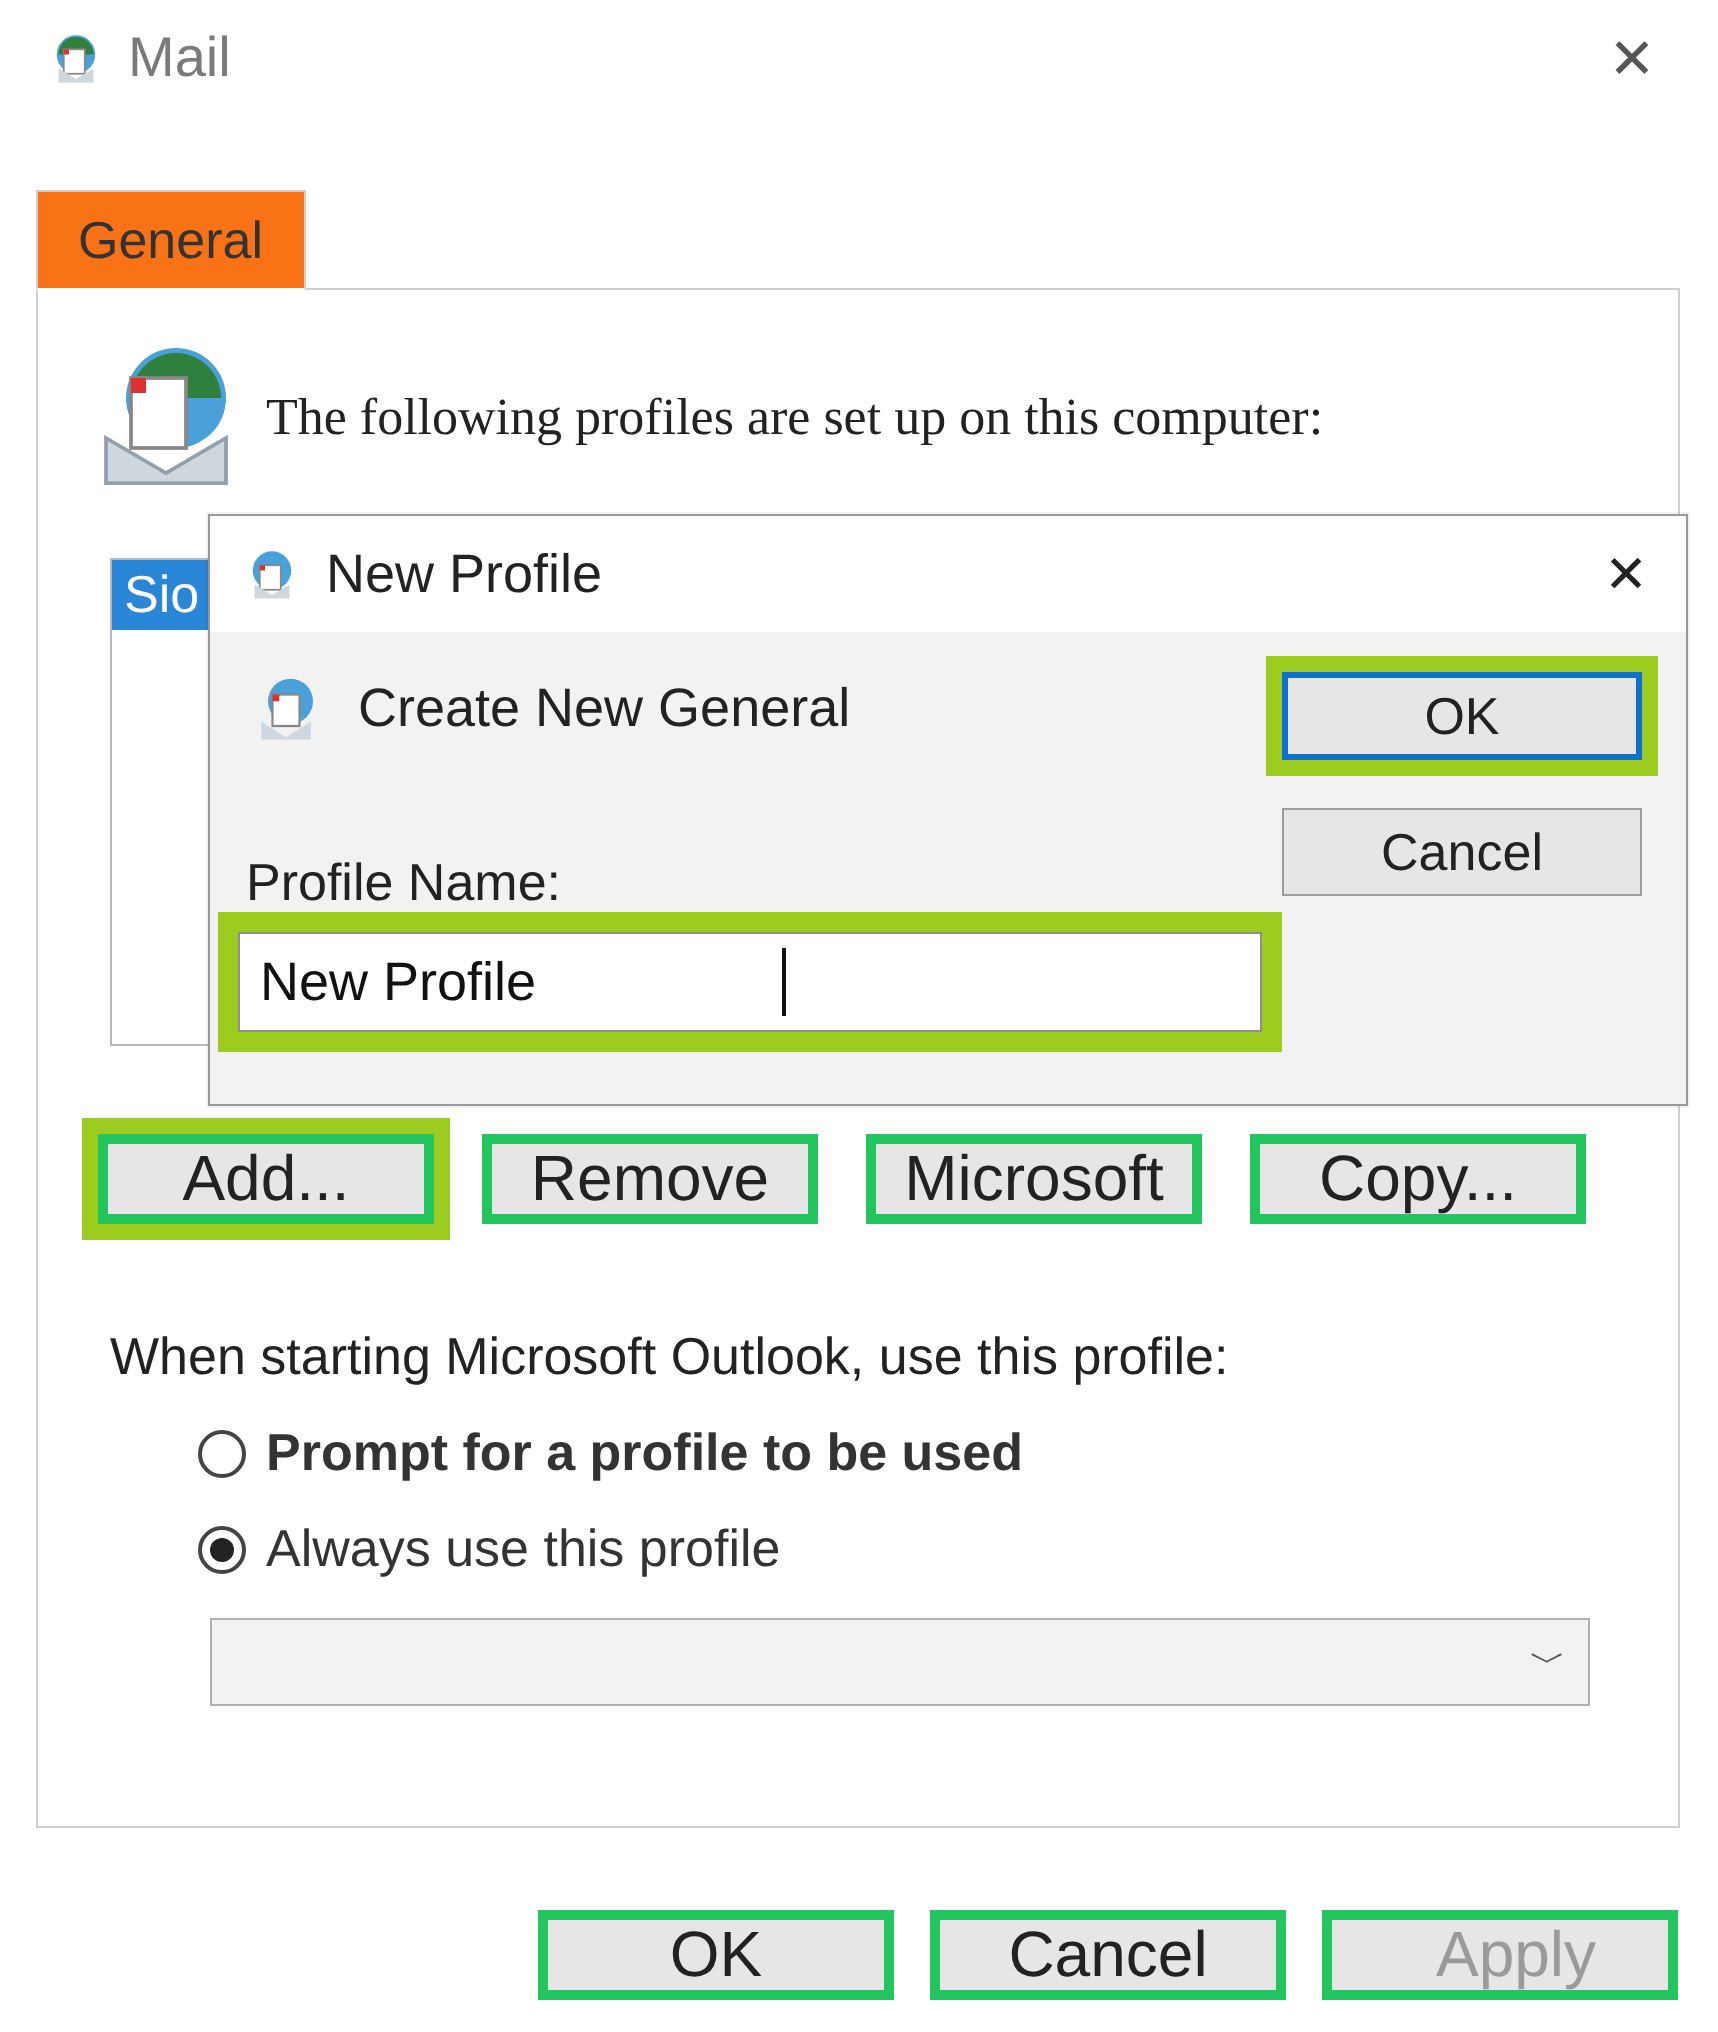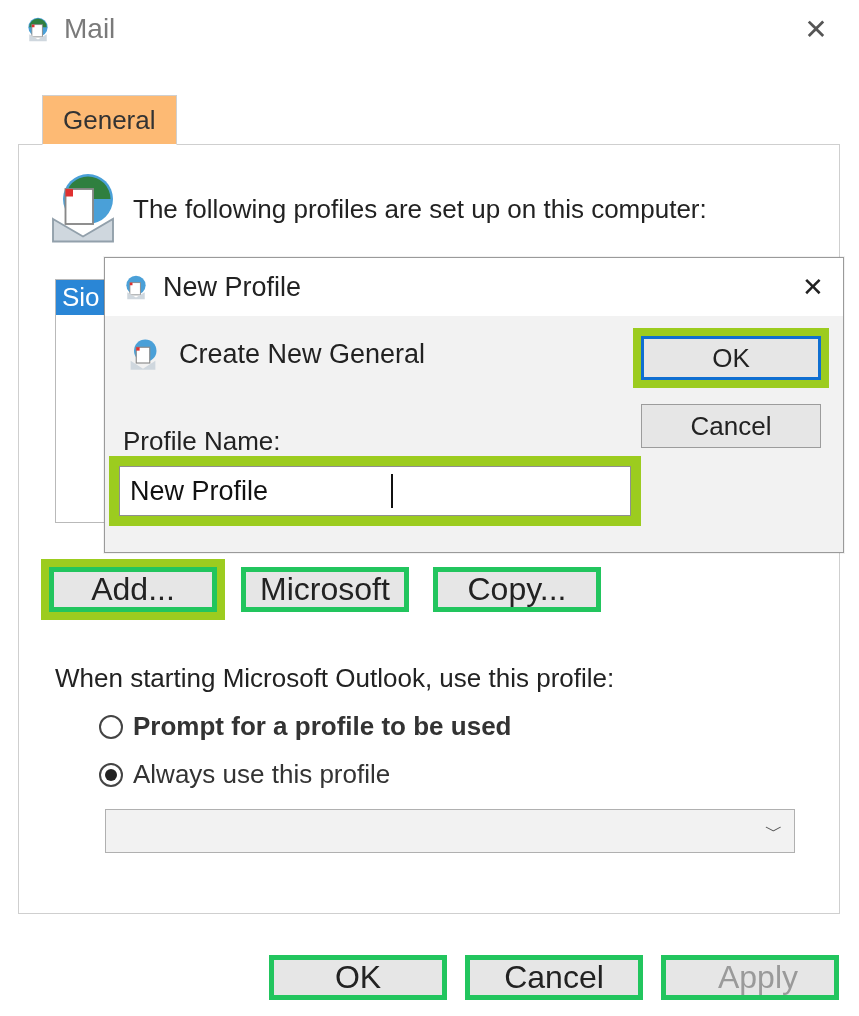--- a/index.html
+++ b/index.html
@@ -46,42 +46,41 @@
     width: 822px;
     height: 820px;
   }
   .tab {
     position: absolute;
     left: 0; top: 0;
     height: 50px;
     padding: 0 20px;
     border: 1px solid #cfcfcf;
     border-bottom: 1px solid #ffffff;
-    background: #fdba74;
+    background: #f97316;
     display: flex; align-items: center;
     font-size: 26px;
     color: #333;
     z-index: 2;
     cursor: pointer;
-    margin-left: 24px;
   }
   .tab-panel {
     position: absolute;
     left: 0; top: 49px;
     right: 0;
     height: 770px;
     border: 1px solid #cfcfcf;
     background: #ffffff;
     z-index: 1;
   }
 
   .profiles-row {
     position: absolute;
     left: 20px; top: 20px; right: 20px;
-    display: flex; align-items: center;
+    display: flex; align-items: center; font-family: Liberation Serif, serif;
   }
   .big-icon {
     width: 88px; height: 88px;
     display: inline-flex; align-items: center; justify-content: center;
     flex: 0 0 88px;
   }
   .profiles-text {
     font-size: 26px;
     color: #222;
     margin-left: 6px;
@@ -308,20 +307,23 @@
 
       <div class="profile-list">
         <div class="item">Sio</div>
       </div>
 
       <div class="btn-row">
         <div class="btn highlight-green">
           <span>Add...</span>
         </div>
         <div class="btn">
+          <span>Remove</span>
+        </div>
+        <div class="btn">
           <span>Microsoft</span>
         </div>
         <div class="btn">
           <span>Copy...</span>
         </div>
       </div>
 
       <div class="startup-text">When starting Microsoft Outlook, use this profile:</div>
 
       <div class="radio-option r1">

